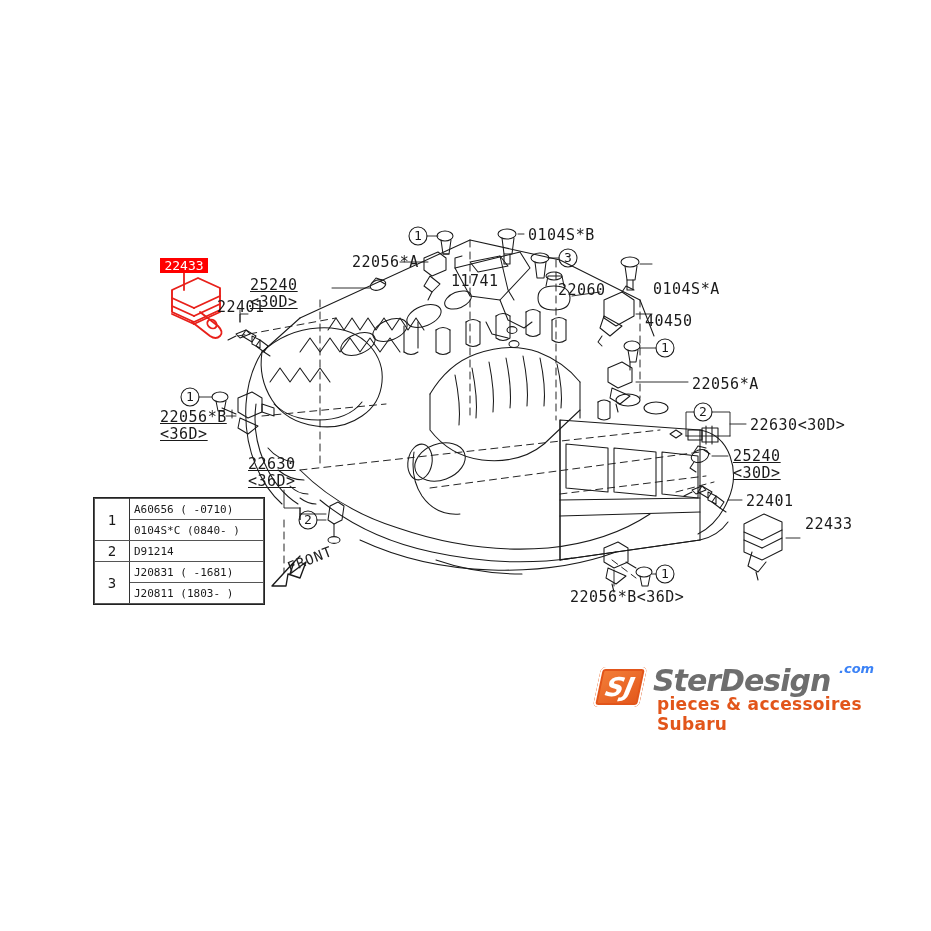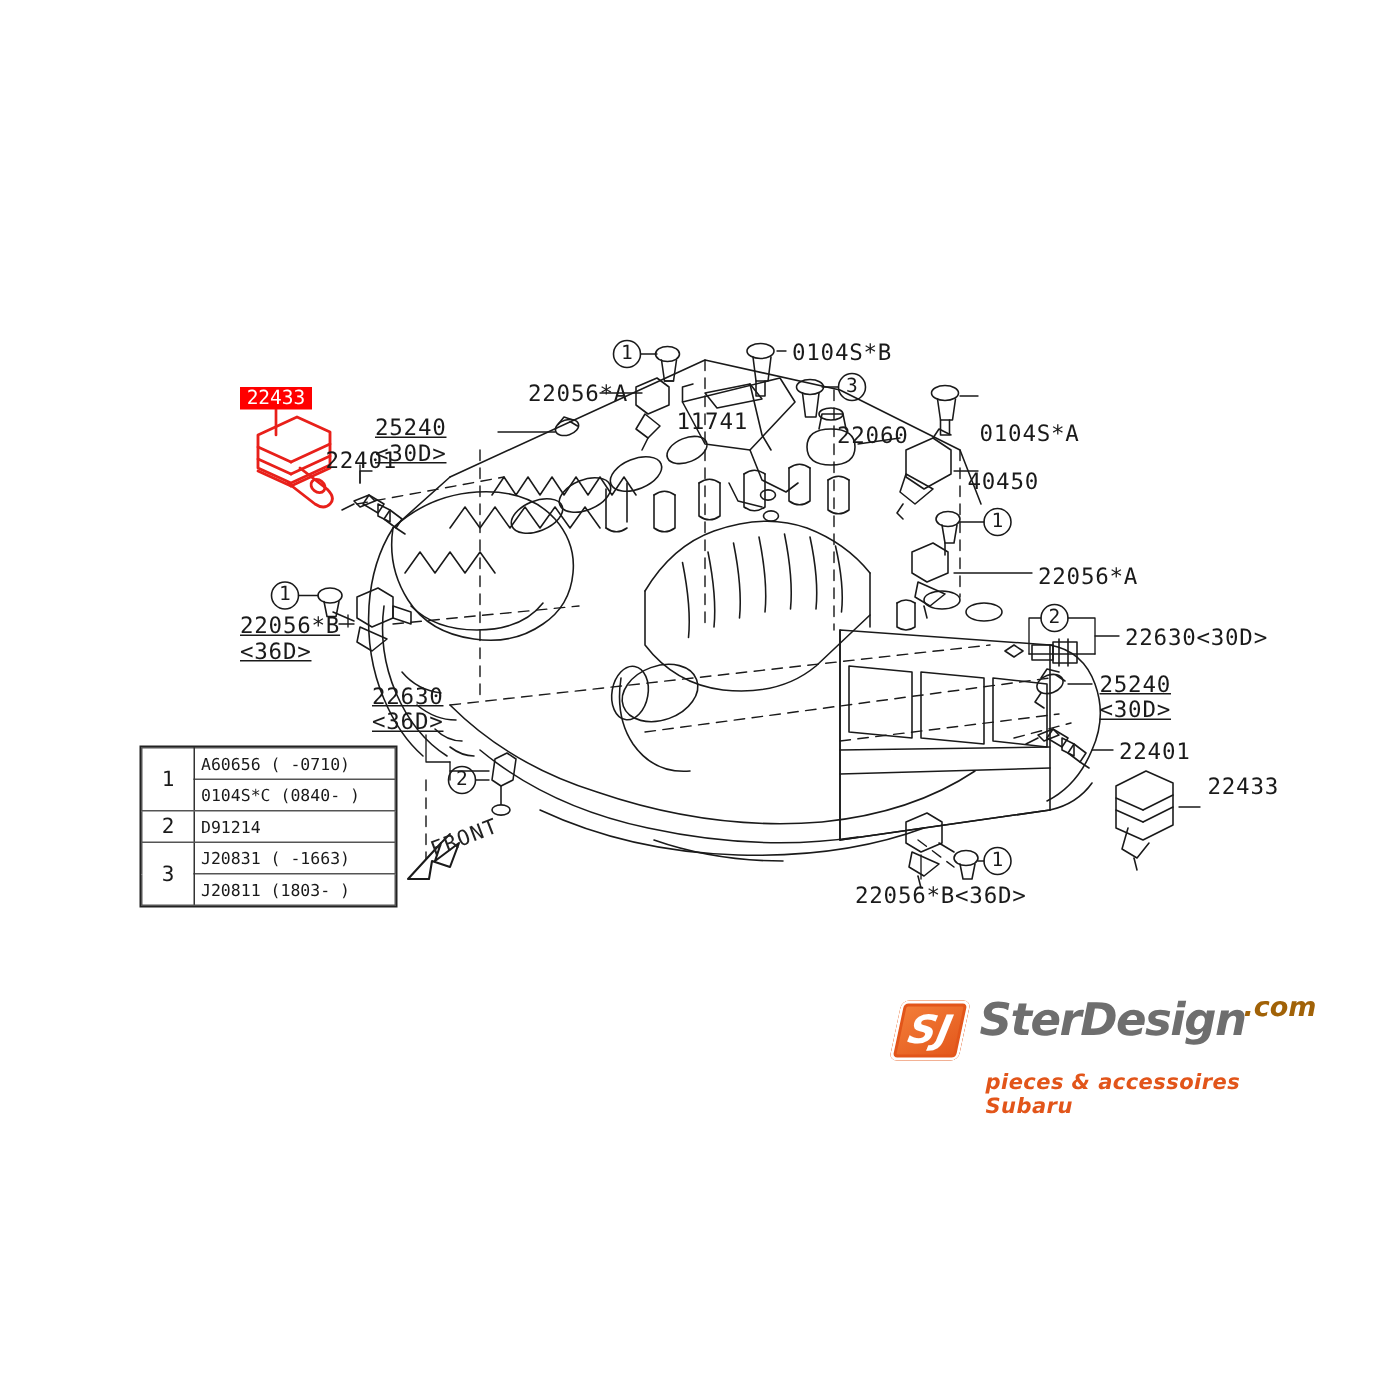--- a/index.html
+++ b/index.html
@@ -33,25 +33,25 @@
             background:linear-gradient(145deg,#f4803a,#e2551a);
             transform:skewX(-12deg);border-radius:5px;
             box-shadow:inset 0 0 0 2px #fff,inset 0 0 0 4px #e2551a;}
   #wm-badge span{position:absolute;left:0;top:0;width:46px;height:40px;line-height:40px;
                  text-align:center;color:#fff;font-size:26px;font-style:italic;font-weight:bold;
                  font-family:"DejaVu Sans","Liberation Sans",sans-serif;}
   #wm-name{position:absolute;left:56px;top:0px;font-size:30px;font-weight:bold;font-style:italic;
            letter-spacing:-1px;color:#6e6e6e;
            -webkit-text-stroke:0px;
            font-family:"DejaVu Sans","Liberation Sans",sans-serif;text-align:center;}
-  #wm-com{position:absolute;left:232px;top:-2px;font-size:18px;font-weight:bold;font-style:italic;
-          color:#a16207;font-family:"DejaVu Sans","Liberation Sans",sans-serif;}
-  #wm-tag{position:absolute;left:60px;top:31px;font-size:14px;font-weight:bold;font-style:italic;
+  #wm-com{position:absolute;left:242px;top:-2px;font-size:13px;font-weight:bold;font-style:italic;
+          color:#3b82f6;font-family:"DejaVu Sans","Liberation Sans",sans-serif;}
+  #wm-tag{position:absolute;left:60px;top:31px;font-size:17px;font-weight:bold;
           color:#e2551a;letter-spacing:.3px;
-          font-family:"DejaVu Sans","Liberation Sans",sans-serif;margin-top:20px;}
+          font-family:"DejaVu Sans","Liberation Sans",sans-serif;}
 </style>
 </head>
 <body>
 
 <div id="stage">
 
   <svg width="931" height="931" viewBox="0 0 931 931">
     <g fill="none" stroke="#1a1a1a" stroke-width="1.05" stroke-linejoin="round" stroke-linecap="round">
 
       <path d="M262 352 q-14 22 -16 52 q-2 34 10 62 q10 24 26 38"></path>
@@ -392,21 +392,21 @@
       </tr>
       <tr>
         <td class="val">0104S*C (0840- )</td>
       </tr>
       <tr>
         <td class="num">2</td>
         <td class="val">D91214</td>
       </tr>
       <tr>
         <td class="num" rowspan="2">3</td>
-        <td class="val">J20831 ( -1663)</td>
+        <td class="val">J20831 ( -1681)</td>
       </tr>
       <tr>
         <td class="val">J20811 (1803- )</td>
       </tr>
     </tbody>
       </table>
   </div>
 
   <div id="wm">
     <div id="wm-badge">

